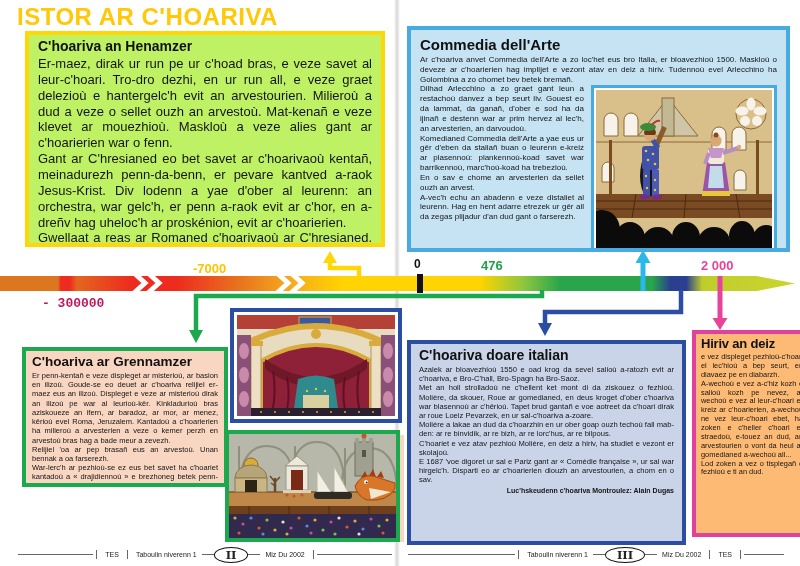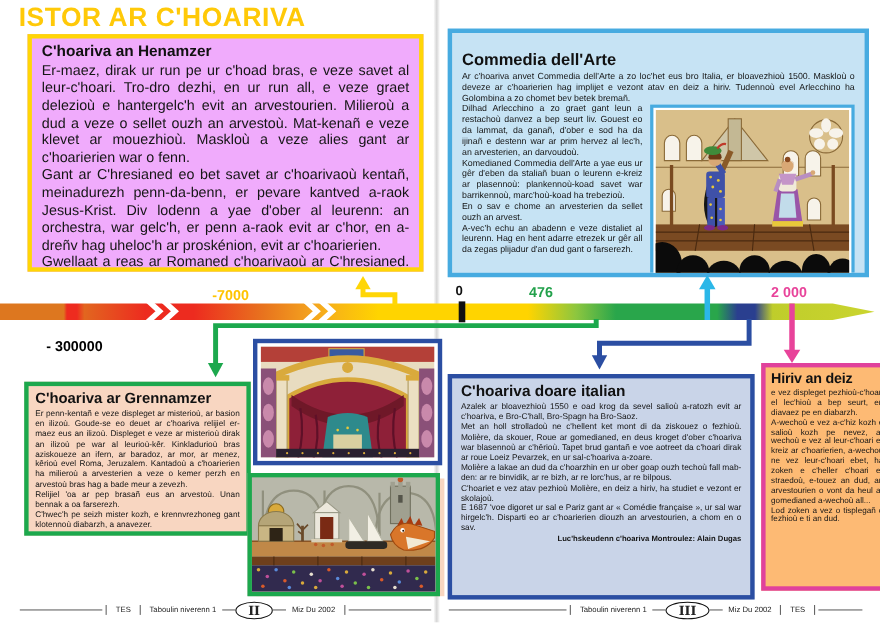--- a/index.html
+++ b/index.html
@@ -4,26 +4,26 @@
 <style>
   html,body{margin:0;padding:0;}
   body{width:800px;height:566px;position:relative;background:#fff;
        font-family:"Liberation Sans",sans-serif;color:#151515;overflow:hidden;}
   .abs{position:absolute;box-sizing:border-box;}
   h1{margin:0;font-size:24px;font-weight:bold;color:#FFC908;letter-spacing:.5px;}
   h2{margin:0 0 2px 0;font-weight:bold;color:#111;}
   p{margin:0;text-align:justify;}
   
   #box-henamzer{left:25px;top:31px;width:360px;height:216px;border:4px solid #FFD606;
-      background:#f0abfc;padding:3px 9px;overflow:hidden;}
+      background:#bef264;padding:3px 9px;overflow:hidden;}
   #box-henamzer h2{font-size:14px;}
   #box-henamzer p{font-size:13px;line-height:1.22;}
   #frame-amph{margin-top:3px;border:3px solid #C49A2A;height:78px;background:#5f5128;overflow:hidden;}
   #box-commedia{left:407px;top:26px;width:383px;height:226px;border:4px solid #47ABE0;
-      background:#C6E3F4;padding:16px 9px;overflow:hidden;}
+      background:#C6E3F4;padding:6px 9px;overflow:hidden;}
   #box-commedia h2{font-size:15px;}
   #box-commedia p{font-size:8px;line-height:1.23;}
   #frame-commedia{float:right;width:176px;height:158px;border:3px solid #47ABE0;
       background:#fff;padding:2px;margin:1px 0 2px 7px;box-sizing:content-box;}
   #box-grennamzer{left:22px;top:347px;width:206px;height:140px;border:4px solid #1CA84D;
       background:#F8D6C1;padding:3px 6px;overflow:hidden;}
   #box-grennamzer h2{font-size:13.5px;}
   #box-grennamzer p{font-size:7.5px;line-height:1.23;}
   #box-italian{left:407px;top:340px;width:279px;height:205px;border:4px solid #2B4EA2;
       background:#C9D4E8;padding:3px 8px;overflow:hidden;}
@@ -36,21 +36,21 @@
   #box-hiriv p{font-size:7.4px;line-height:1.2;}
   
   #frame-morlaix{left:230px;top:308px;width:172px;height:115px;border:4px solid #2B4EA2;
       background:#fff;padding:3px;}
   #backing-medieval{left:233px;top:435px;width:171px;height:107px;background:#F8D6C1;}
   #frame-medieval{left:225px;top:430px;width:175px;height:112px;border:4px solid #1CA84D;
       background:#b8b8aa;overflow:hidden;}
   
   #timeline-svg{left:0;top:245px;width:800px;height:110px;pointer-events:none;z-index:6;}
   .tl-label{position:absolute;font-weight:bold;white-space:nowrap;z-index:7;}
-  #lbl-m300000{left:42px;top:307px;color:#000000;font-size:13px;}
+  #lbl-m300000{left:42px;top:296px;color:#be185d;font-size:13px;font-family:Liberation Mono, monospace;}
   #lbl-m7000{left:193px;top:261px;color:#FFC400;font-size:13px;}
   #lbl-zero{left:414px;top:257px;color:#111;font-size:12px;}
   #lbl-476{left:481px;top:258px;color:#22A14B;font-size:13px;}
   #lbl-2000{left:701px;top:258px;color:#E8439A;font-size:13px;}
   
   #fold{left:394px;top:0;width:6px;height:566px;
       background:linear-gradient(to right,rgba(0,0,0,0),rgba(0,0,0,.16),rgba(0,0,0,0));}
   .footer{position:absolute;top:546px;height:17px;display:flex;align-items:center;
       font-size:7px;color:#222;}
   #footer-left{left:18px;width:374px;}
@@ -210,21 +210,20 @@
   <p>Dilhad Arlecchino a zo graet gant leun a restachoù danvez a bep seurt liv. Gouest eo da lammat, da ganañ, d'ober e sod ha da ijinañ e destenn war ar prim hervez al lec'h, an arvesterien, an darvoudoù.</p>
   <p>Komedianed Commedia dell'Arte a yae eus ur gêr d'eben da staliañ buan o leurenn e-kreiz ar plasennoù: plankennoù-koad savet war barrikennoù, marc'hoù-koad ha trebezioù.</p>
   <p>En o sav e chome an arvesterien da sellet ouzh an arvest.</p>
   <p>A-vec'h echu an abadenn e veze distaliet al leurenn. Hag en hent adarre etrezek ur gêr all da zegas plijadur d'an dud gant o farserezh.</p>
 </div>
 
 <div id="box-grennamzer" class="abs">
   <h2>C'hoariva ar Grennamzer</h2>
   <p>Er penn-kentañ e veze displeget ar misterioù, ar basion en ilizoù. Goude-se eo deuet ar c'hoariva relijiel er-maez eus an ilizoù. Displeget e veze ar misterioù dirak an ilizoù pe war al leurioù-kêr. Kinkladurioù bras aziskoueze an ifern, ar baradoz, ar mor, ar menez, kêrioù evel Roma, Jeruzalem. Kantadoù a c'hoarierien ha milieroù a arvesterien a veze o kemer perzh en arvestoù bras hag a bade meur a zevezh.</p>
   <p>Relijiel 'oa ar pep brasañ eus an arvestoù. Unan bennak a oa farserezh.</p>
-  <p>C'hwec'h pe seizh mister kozh, e krennvrezhoneg gant klotennoù diabarzh, a anavezer.</p>
   <p>War-lerc'h ar pezhioù-se ez eus bet savet ha c'hoariet kantadoù a « drajidiennoù » e brezhoneg betek penn-kentañ an ugentvet kantved.</p>
 </div>
 
 <div id="frame-morlaix" class="abs">
   <svg viewBox="0 0 158 101" width="100%" height="100%" preserveAspectRatio="none">
     <rect width="158" height="101" fill="#e8dcc0"></rect>
     <rect width="158" height="14" fill="#b44038"></rect>
     <rect x="62" y="2" width="32" height="8" fill="#3a5aa0" stroke="#d9aa3c"></rect>
     <path d="M6,30 Q79,-8 152,30" stroke="#d9aa3c" stroke-width="6" fill="none"></path>
     <path d="M24,101 L24,46 Q79,14 134,46 L134,101 Z" fill="#8e2038"></path>

